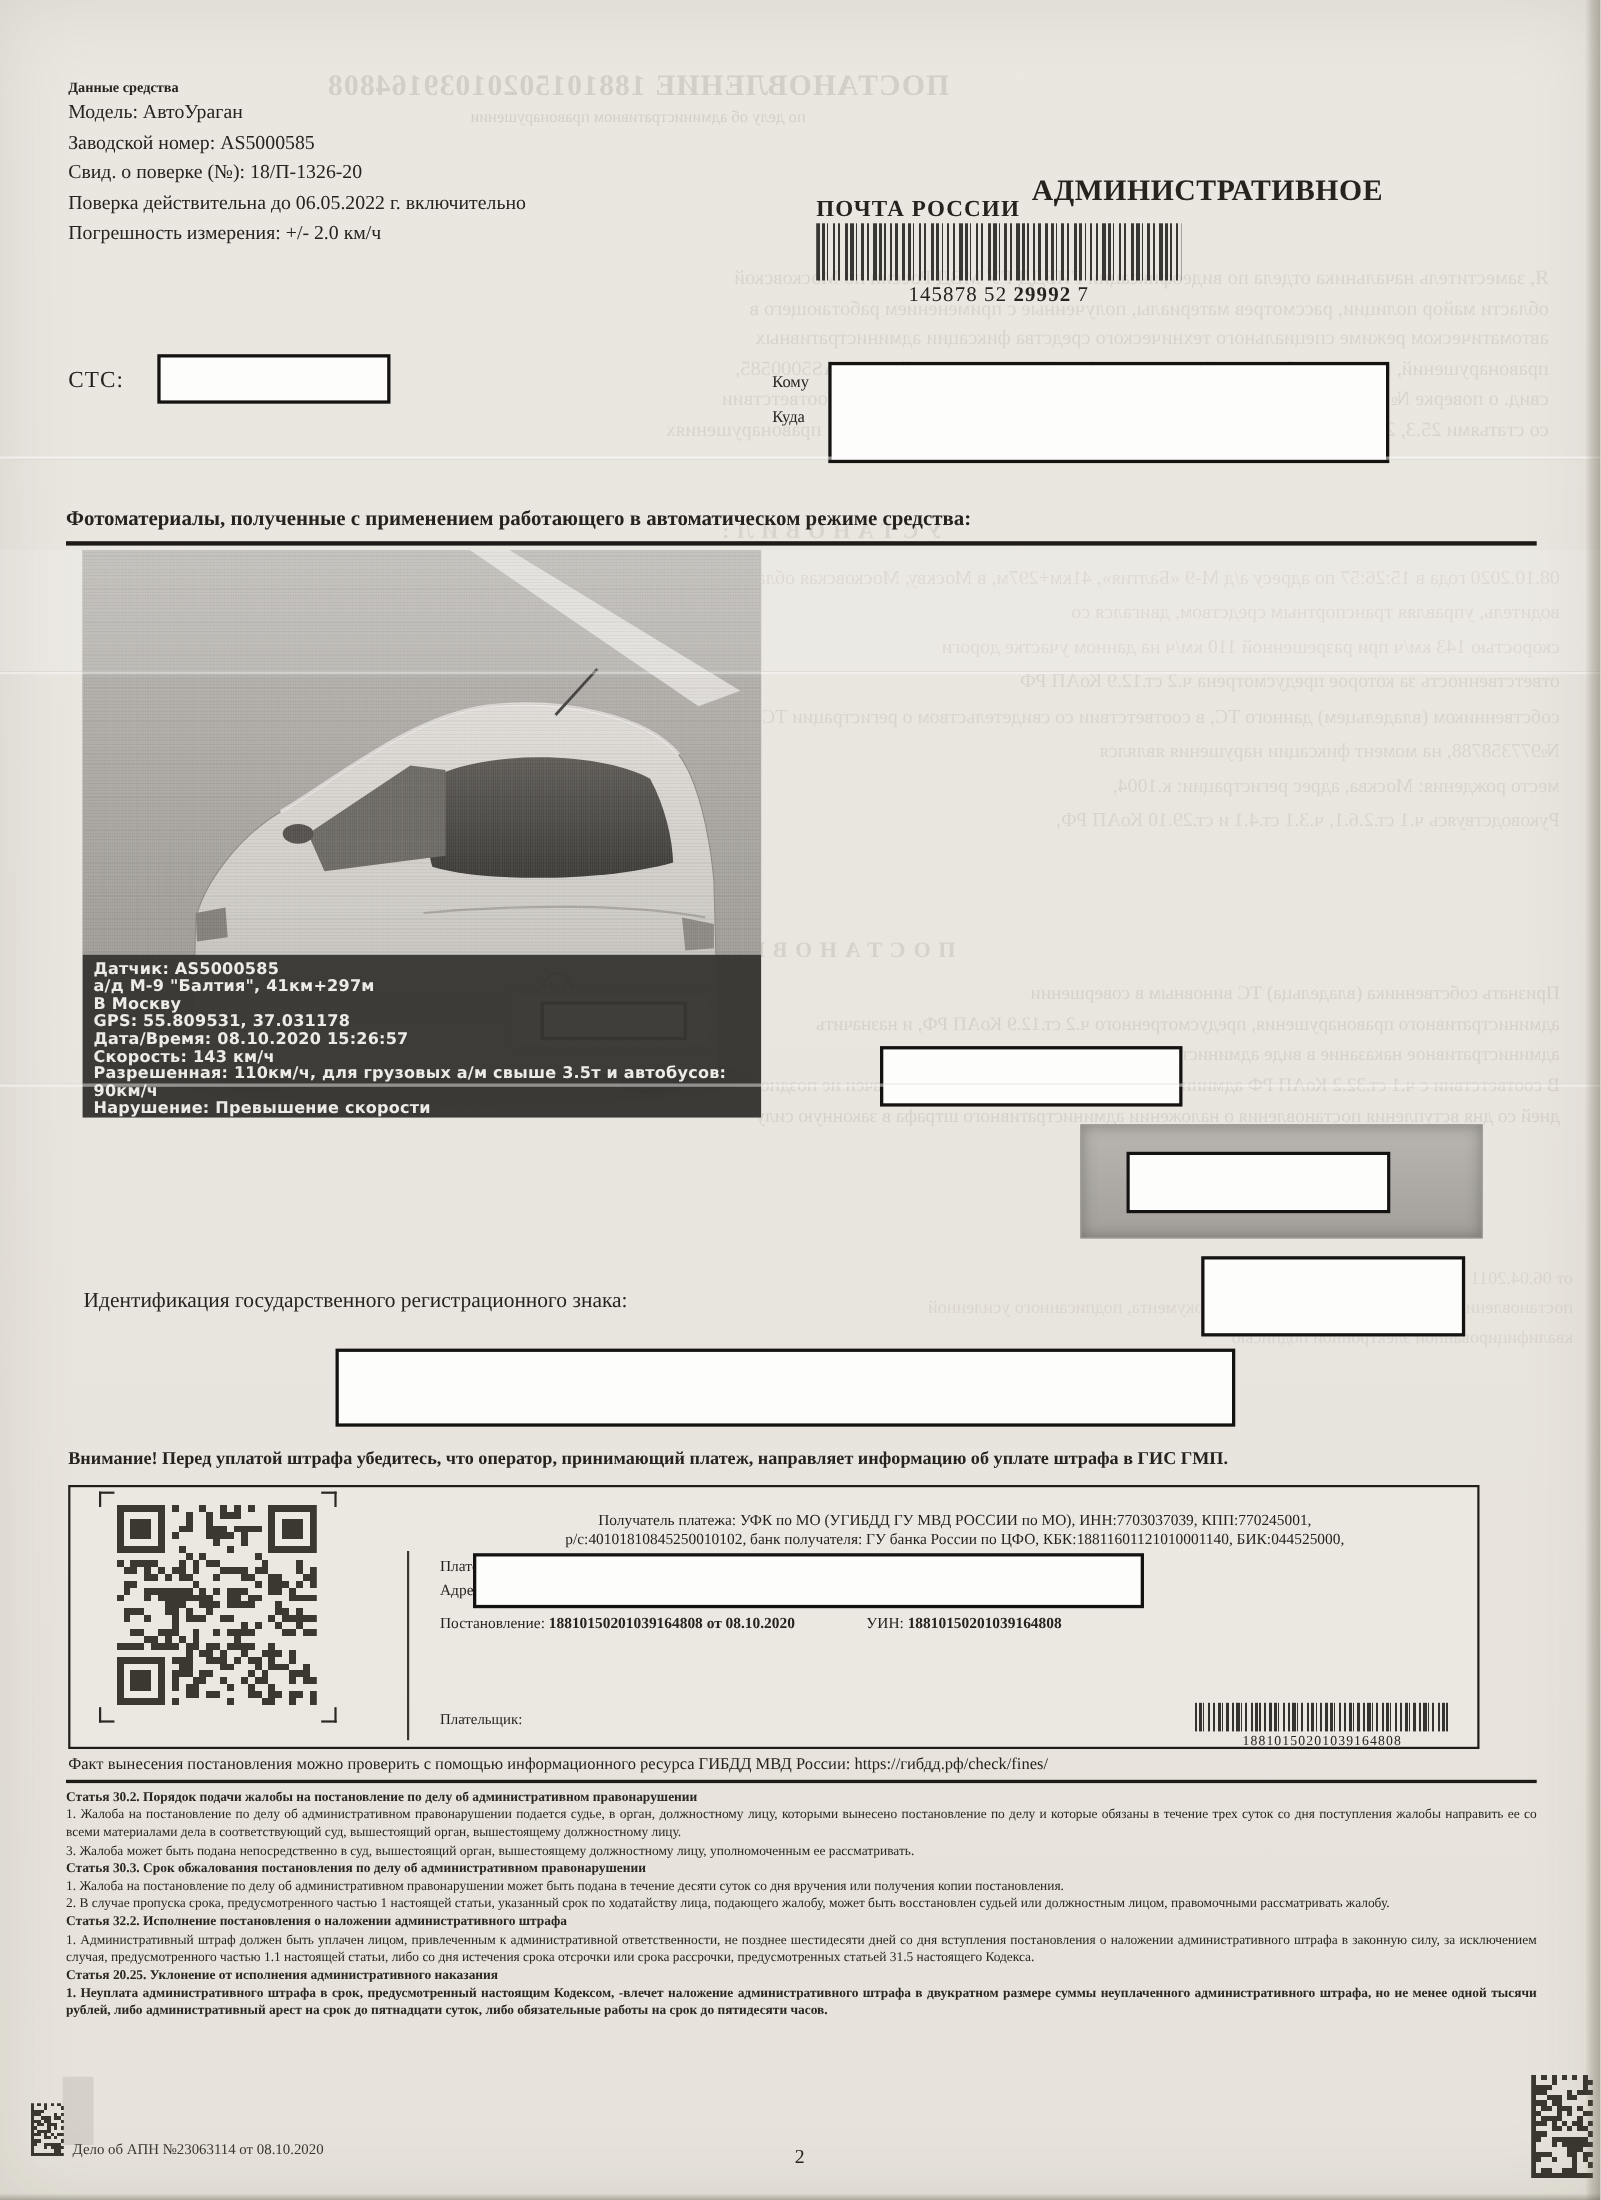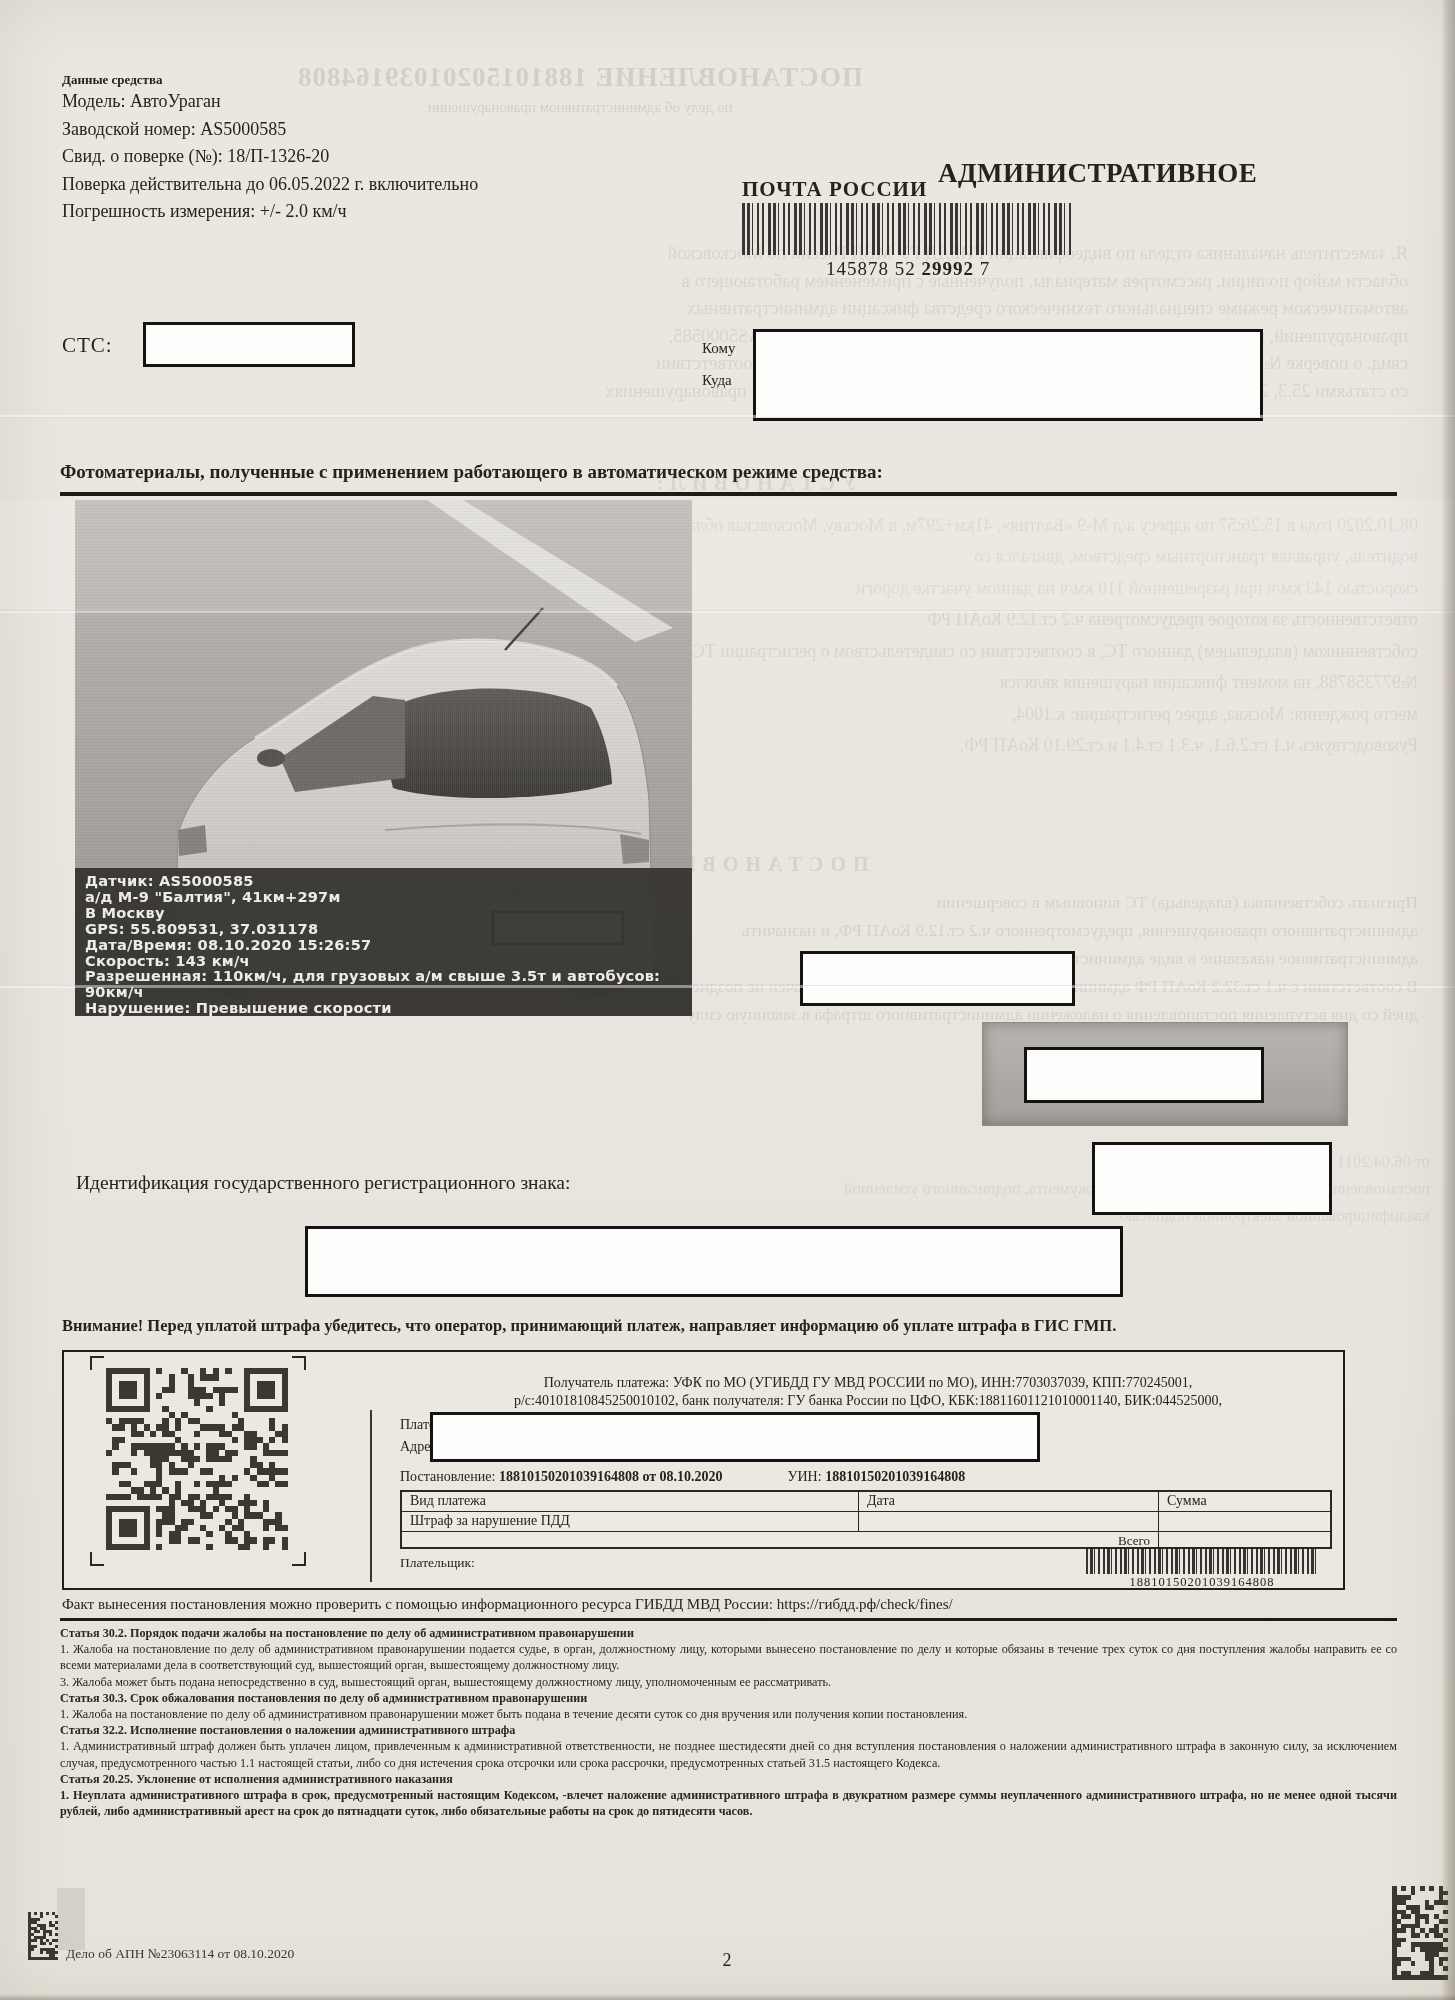--- a/index.html
+++ b/index.html
@@ -531,45 +531,36 @@
     <div class="abs txt" style="left:336px;top:86px;">Адрес:</div>
     <div class="abs redact" style="left:366px;top:60px;width:610px;height:50px;"></div>
     <div class="abs txt" style="left:336px;top:116px;white-space:nowrap;">
       <span>Постановление:</span>
       <b>18810150201039164808 от 08.10.2020</b>
       <span style="display:inline-block;width:58px;"></span>
       <span>УИН:</span>
       <b>18810150201039164808</b>
     </div>
 
-    <div class="ptable" style="left:336px;top:138px;width:932px;">
-      <div class="cell" style="height:20px;">Вид платежа</div>
-      <div class="cell" style="height:20px;">Дата</div>
-      <div class="cell last" style="height:20px;">Сумма</div>
-      <div class="cell" style="height:20px;">Штраф за нарушение ПДД</div>
-      <div class="cell" style="height:20px;"></div>
-      <div class="cell last" style="height:20px;"></div>
-      <div class="cell bot right" style="height:15px;grid-column:1 / span 2;font-size:13px;">Всего</div>
-      <div class="cell bot last" style="height:15px;"></div>
-    </div>
 
     <div class="abs txt" style="left:336px;top:202px;font-size:13.5px;">Плательщик:</div>
     <div class="abs barcode-small" style="left:1022px;top:196px;width:232px;height:26px;"></div>
     <div class="abs" style="left:1022px;top:223px;width:232px;text-align:center;font-size:12.5px;letter-spacing:1px;">18810150201039164808</div>
   </div>
 
   <div class="abs z2 checkline" style="left:62px;top:1596px;">Факт вынесения постановления можно проверить с помощью информационного ресурса ГИБДД МВД России: https://гибдд.рф/check/fines/</div>
   <div class="abs z2 rule" style="left:60px;top:1618px;width:1337px;height:2.5px;"></div>
 
   <div class="abs z2 koap" style="left:60px;top:1625px;width:1337px;">
     <div class="h">Статья 30.2. Порядок подачи жалобы на постановление по делу об административном правонарушении</div>
     <div>1. Жалоба на постановление по делу об административном правонарушении подается судье, в орган, должностному лицу, которыми вынесено постановление по делу и которые обязаны в течение трех суток со дня поступления жалобы направить ее со всеми материалами дела в соответствующий суд, вышестоящий орган, вышестоящему должностному лицу.</div>
     <div>3. Жалоба может быть подана непосредственно в суд, вышестоящий орган, вышестоящему должностному лицу, уполномоченным ее рассматривать.</div>
     <div class="h">Статья 30.3. Срок обжалования постановления по делу об административном правонарушении</div>
     <div>1. Жалоба на постановление по делу об административном правонарушении может быть подана в течение десяти суток со дня вручения или получения копии постановления.</div>
+    <div>2. В случае пропуска срока, предусмотренного частью 1 настоящей статьи, указанный срок по ходатайству лица, подающего жалобу, может быть восстановлен судьей или должностным лицом, правомочными рассматривать жалобу.</div>
     <div class="h">Статья 32.2. Исполнение постановления о наложении административного штрафа</div>
     <div>1. Административный штраф должен быть уплачен лицом, привлеченным к административной ответственности, не позднее шестидесяти дней со дня вступления постановления о наложении административного штрафа в законную силу, за исключением случая, предусмотренного частью 1.1 настоящей статьи, либо со дня истечения срока отсрочки или срока рассрочки, предусмотренных статьей 31.5 настоящего Кодекса.</div>
     <div class="h">Статья 20.25. Уклонение от исполнения административного наказания</div>
     <div class="b">1. Неуплата административного штрафа в срок, предусмотренный настоящим Кодексом, -влечет наложение административного штрафа в двукратном размере суммы неуплаченного административного штрафа, но не менее одной тысячи рублей, либо административный арест на срок до пятнадцати суток, либо обязательные работы на срок до пятидесяти часов.</div>
   </div>
 
   <div class="abs" style="left:57px;top:1888px;width:28px;height:62px;background:rgba(150,143,130,.22);z-index:0;"></div>
   <div class="abs codebox" style="left:28px;top:1912px;width:30px;height:48px;">
       <svg xmlns="http://www.w3.org/2000/svg" viewBox="0 0 10 16" preserveAspectRatio="none" shape-rendering="crispEdges" fill="#232019">
         <rect x="0" y="0" width="1" height="1"></rect>

